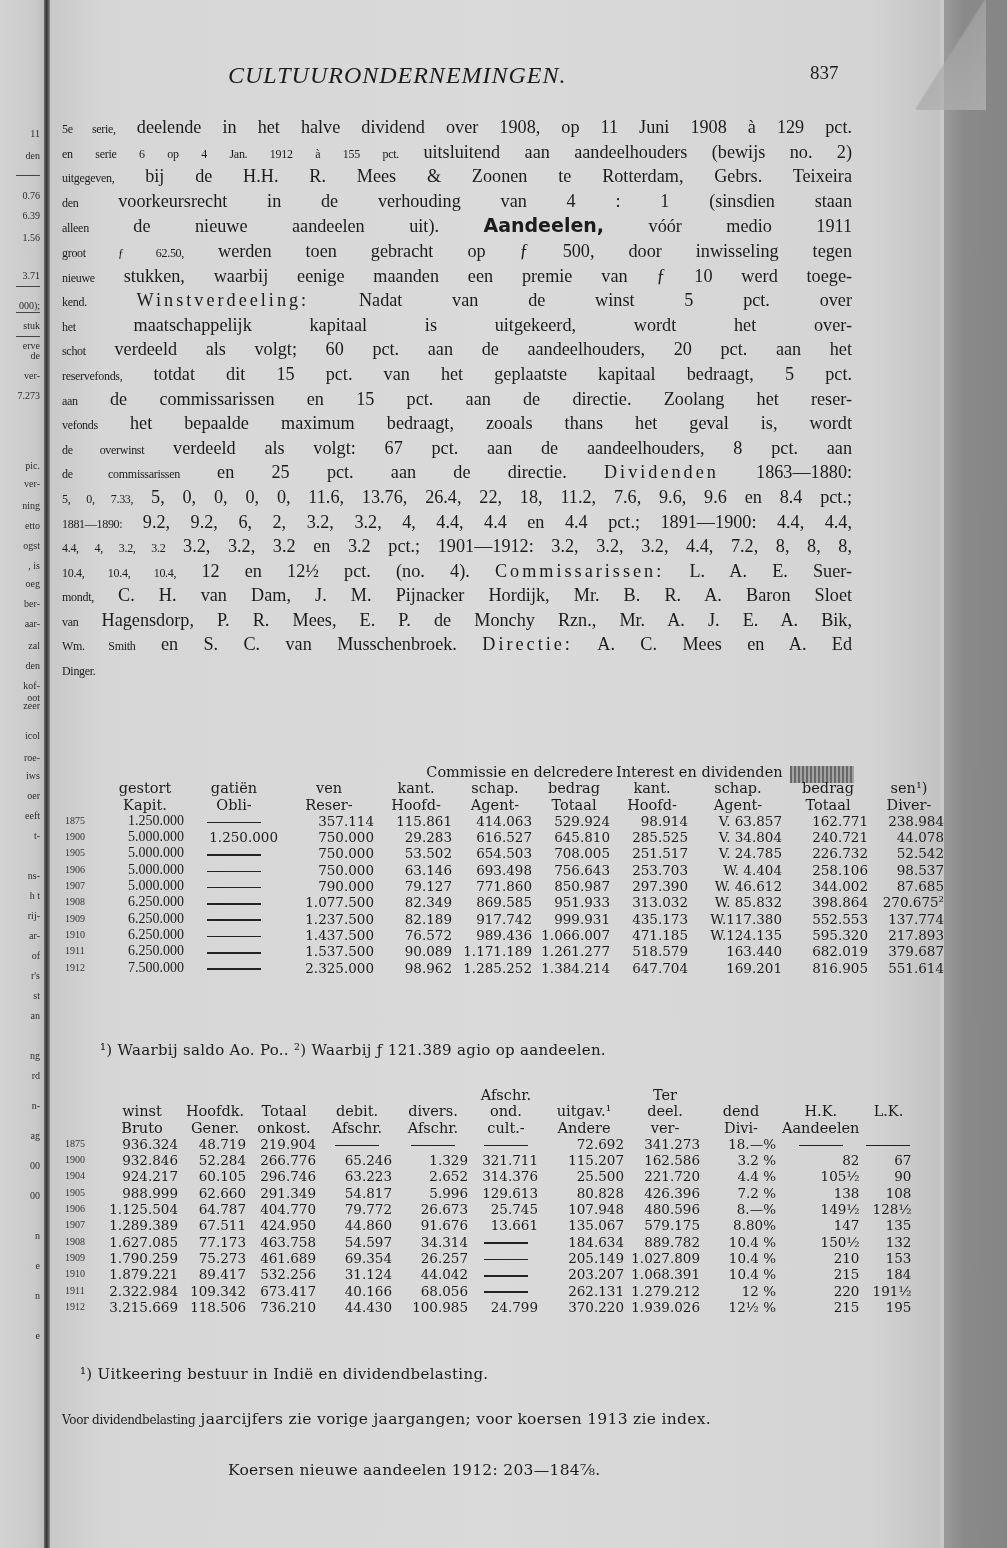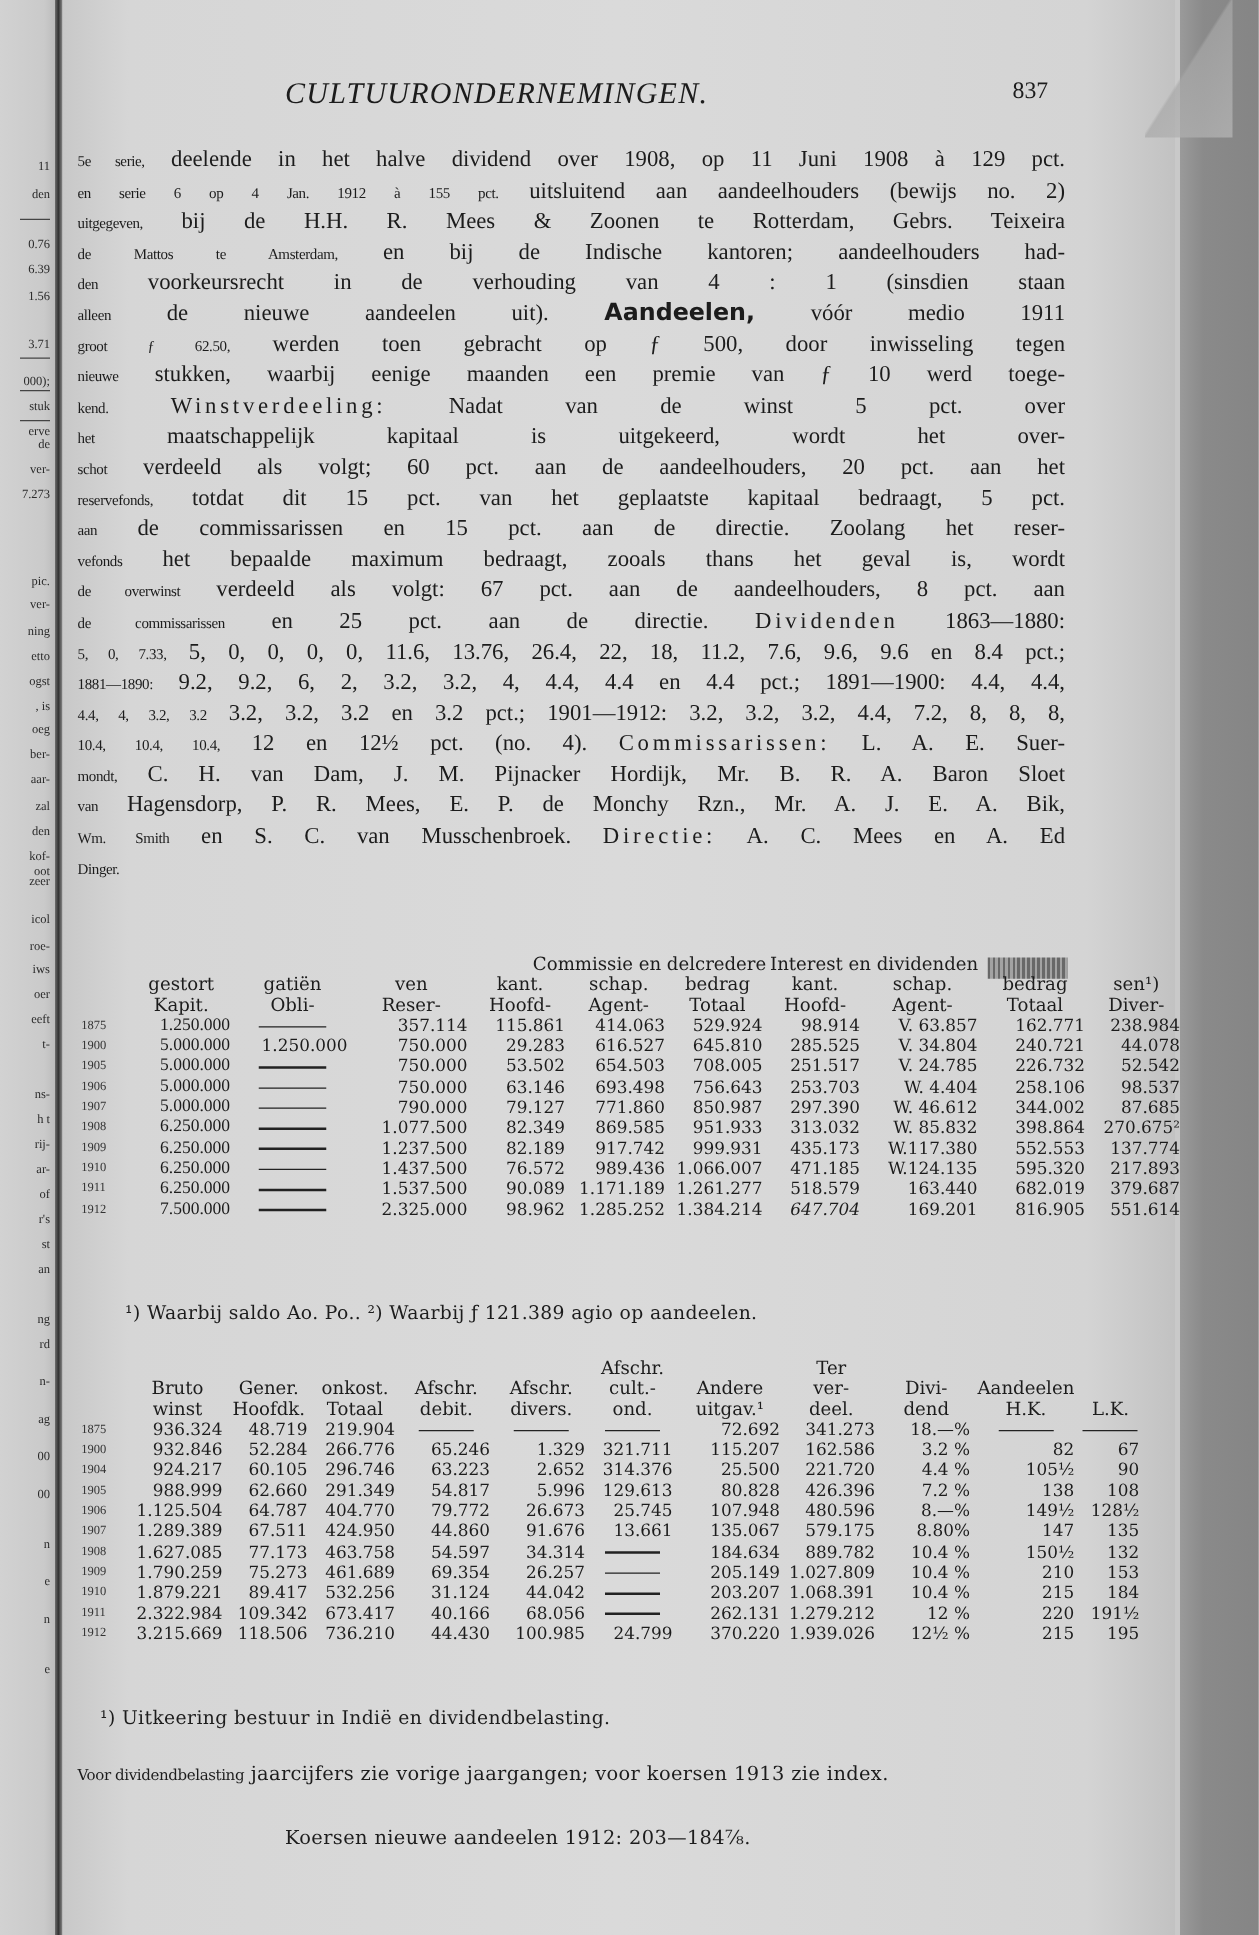--- a/index.html
+++ b/index.html
@@ -147,21 +147,20 @@
     <div class="fold"></div>
   </div>
 
 <div class="running-head">CULTUURONDERNEMINGEN.</div>
 <div class="page-number">837</div>
 
 <div class="body-text" id="body-text">
     <span class="line"><span class="sm">5e serie,</span> <span>deelende in het halve dividend over 1908, op 11 Juni 1908 à 129 pct.</span> </span>
     <span class="line"><span class="sm">en serie 6 op 4 Jan. 1912 à 155 pct.</span> <span>uitsluitend aan aandeelhouders (bewijs no. 2)</span> </span>
     <span class="line"><span class="sm">uitgegeven,</span> <span>bij de H.H. R. Mees &amp; Zoonen te Rotterdam, Gebrs. Teixeira</span> </span>
-    <span class="line"><span class="sm">de Mattos te Amsterdam,</span> <span>en bij de Indische kantoren; aandeelhouders had-</span> </span>
     <span class="line"><span class="sm">den</span> <span>voorkeursrecht in de verhouding van 4 : 1 (sinsdien staan</span> </span>
     <span class="line"><span class="sm">alleen</span> <span>de nieuwe aandeelen uit).</span> <span class="bold-sans">Aandeelen,</span> <span>vóór medio 1911</span> </span>
     <span class="line"><span class="sm">groot ƒ 62.50,</span> <span>werden toen gebracht op ƒ 500, door inwisseling tegen</span> </span>
     <span class="line"><span class="sm">nieuwe</span> <span>stukken, waarbij eenige maanden een premie van ƒ 10 werd toege-</span> </span>
     <span class="line"><span class="sm">kend.</span> <span class="spaced">Winstverdeeling:</span> <span>Nadat van de winst 5 pct. over</span> </span>
     <span class="line"><span class="sm">het</span> <span>maatschappelijk kapitaal is uitgekeerd, wordt het over-</span> </span>
     <span class="line"><span class="sm">schot</span> <span>verdeeld als volgt; 60 pct. aan de aandeelhouders, 20 pct. aan het</span> </span>
     <span class="line"><span class="sm">reservefonds,</span> <span>totdat dit 15 pct. van het geplaatste kapitaal bedraagt, 5 pct.</span> </span>
     <span class="line"><span class="sm">aan</span> <span>de commissarissen en 15 pct. aan de directie. Zoolang het reser-</span> </span>
     <span class="line"><span class="sm">vefonds</span> <span>het bepaalde maximum bedraagt, zooals thans het geval is, wordt</span> </span>
@@ -335,21 +334,21 @@
         <td class="num" style="min-width: 70px;">379.687</td>
       </tr>
       <tr>
         <td class="yr" style="min-width: 30px;">1912</td>
         <td class="num kap" style="min-width: 78px;">7.500.000</td>
         <td class="num" style="text-align: center; min-width: 88px;"><span class="dash"></span></td>
         <td class="num" style="min-width: 90px;">2.325.000</td>
         <td class="num" style="min-width: 72px;">98.962</td>
         <td class="num" style="min-width: 74px;">1.285.252</td>
         <td class="num" style="min-width: 72px;">1.384.214</td>
-        <td class="num" style="min-width: 72px; font-style: italic;">647.704</td>
+        <td class="num" style="min-width: 72px;">647.704</td>
         <td class="num" style="min-width: 88px;">169.201</td>
         <td class="num" style="min-width: 80px;">816.905</td>
         <td class="num" style="min-width: 70px;">551.614</td>
       </tr>
     </tbody>
 </table>
 <div class="footnote" style="left:100px; top:1041px;">¹) Waarbij saldo Ao. Po..  ²) Waarbij ƒ 121.389 agio op aandeelen.</div>
 
 <table class="fin" id="table2" style="left:62px; top:1087px;">
   <thead>
@@ -358,49 +357,49 @@
         <th></th>
         <th></th>
         <th></th>
         <th></th>
         <th></th>
         <th>Afschr.</th>
         <th></th>
         <th>Ter</th>
         <th></th>
         <th></th>
-        <th></th>
-      </tr>
-    <tr id="t2-h1">
-        <th></th>
-        <th>Bruto</th>
-        <th>Gener.</th>
-        <th>onkost.</th>
-        <th>Afschr.</th>
-        <th>Afschr.</th>
-        <th>cult.-</th>
-        <th>Andere</th>
-        <th>ver-</th>
-        <th>Divi-</th>
-        <th>Aandeelen</th>
         <th></th>
       </tr>
     <tr id="t2-h2">
         <th></th>
         <th>winst</th>
         <th>Hoofdk.</th>
         <th>Totaal</th>
         <th>debit.</th>
         <th>divers.</th>
         <th>ond.</th>
         <th>uitgav.¹</th>
         <th>deel.</th>
         <th>dend</th>
         <th>H.K.</th>
         <th>L.K.</th>
+      </tr>
+    <tr id="t2-h1">
+        <th></th>
+        <th>Bruto</th>
+        <th>Gener.</th>
+        <th>onkost.</th>
+        <th>Afschr.</th>
+        <th>Afschr.</th>
+        <th>cult.-</th>
+        <th>Andere</th>
+        <th>ver-</th>
+        <th>Divi-</th>
+        <th>Aandeelen</th>
+        <th></th>
       </tr>
   </thead>
   <tbody id="t2-body">
       <tr>
         <td class="yr" style="min-width: 30px;">1875</td>
         <td class="num" style="min-width: 72px;">936.324</td>
         <td class="num" style="min-width: 62px;">48.719</td>
         <td class="num" style="min-width: 64px;">219.904</td>
         <td class="num" style="text-align: center; min-width: 70px;"><span class="dash short"></span></td>
         <td class="num" style="text-align: center; min-width: 70px;"><span class="dash short"></span></td>

